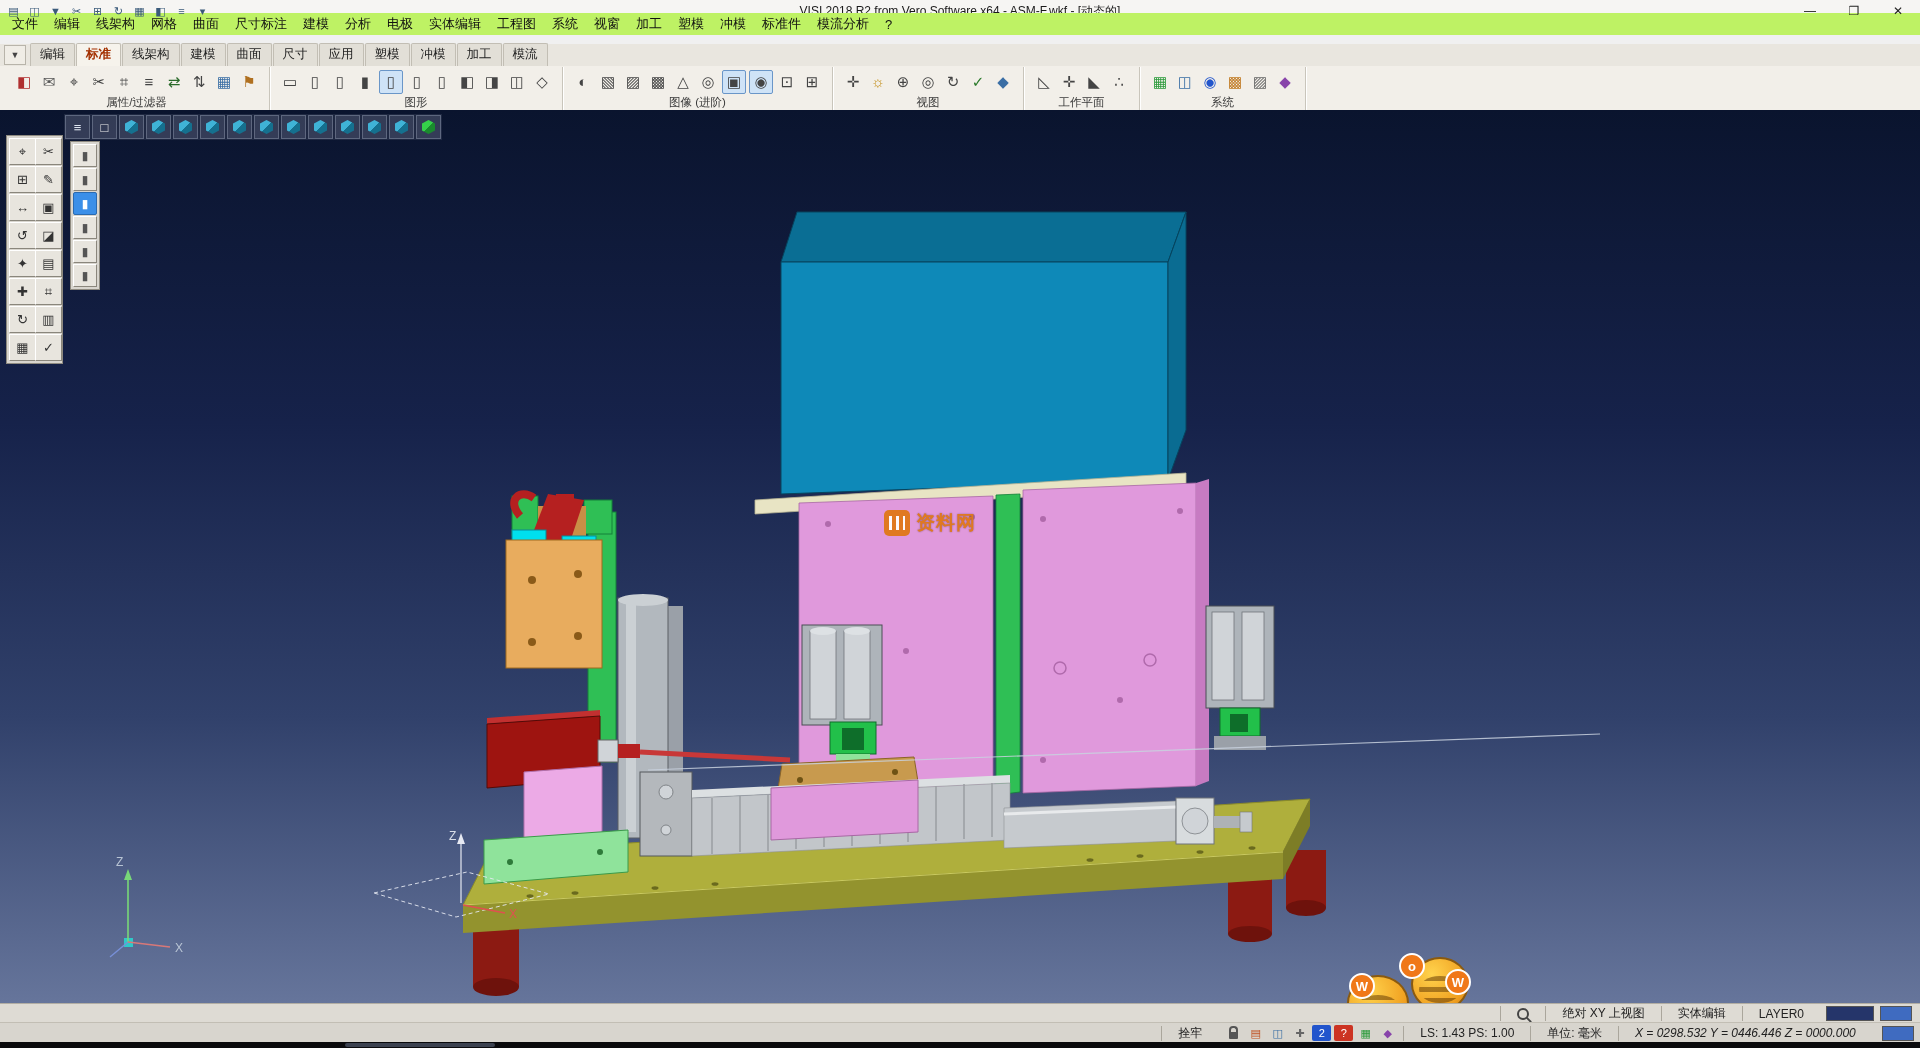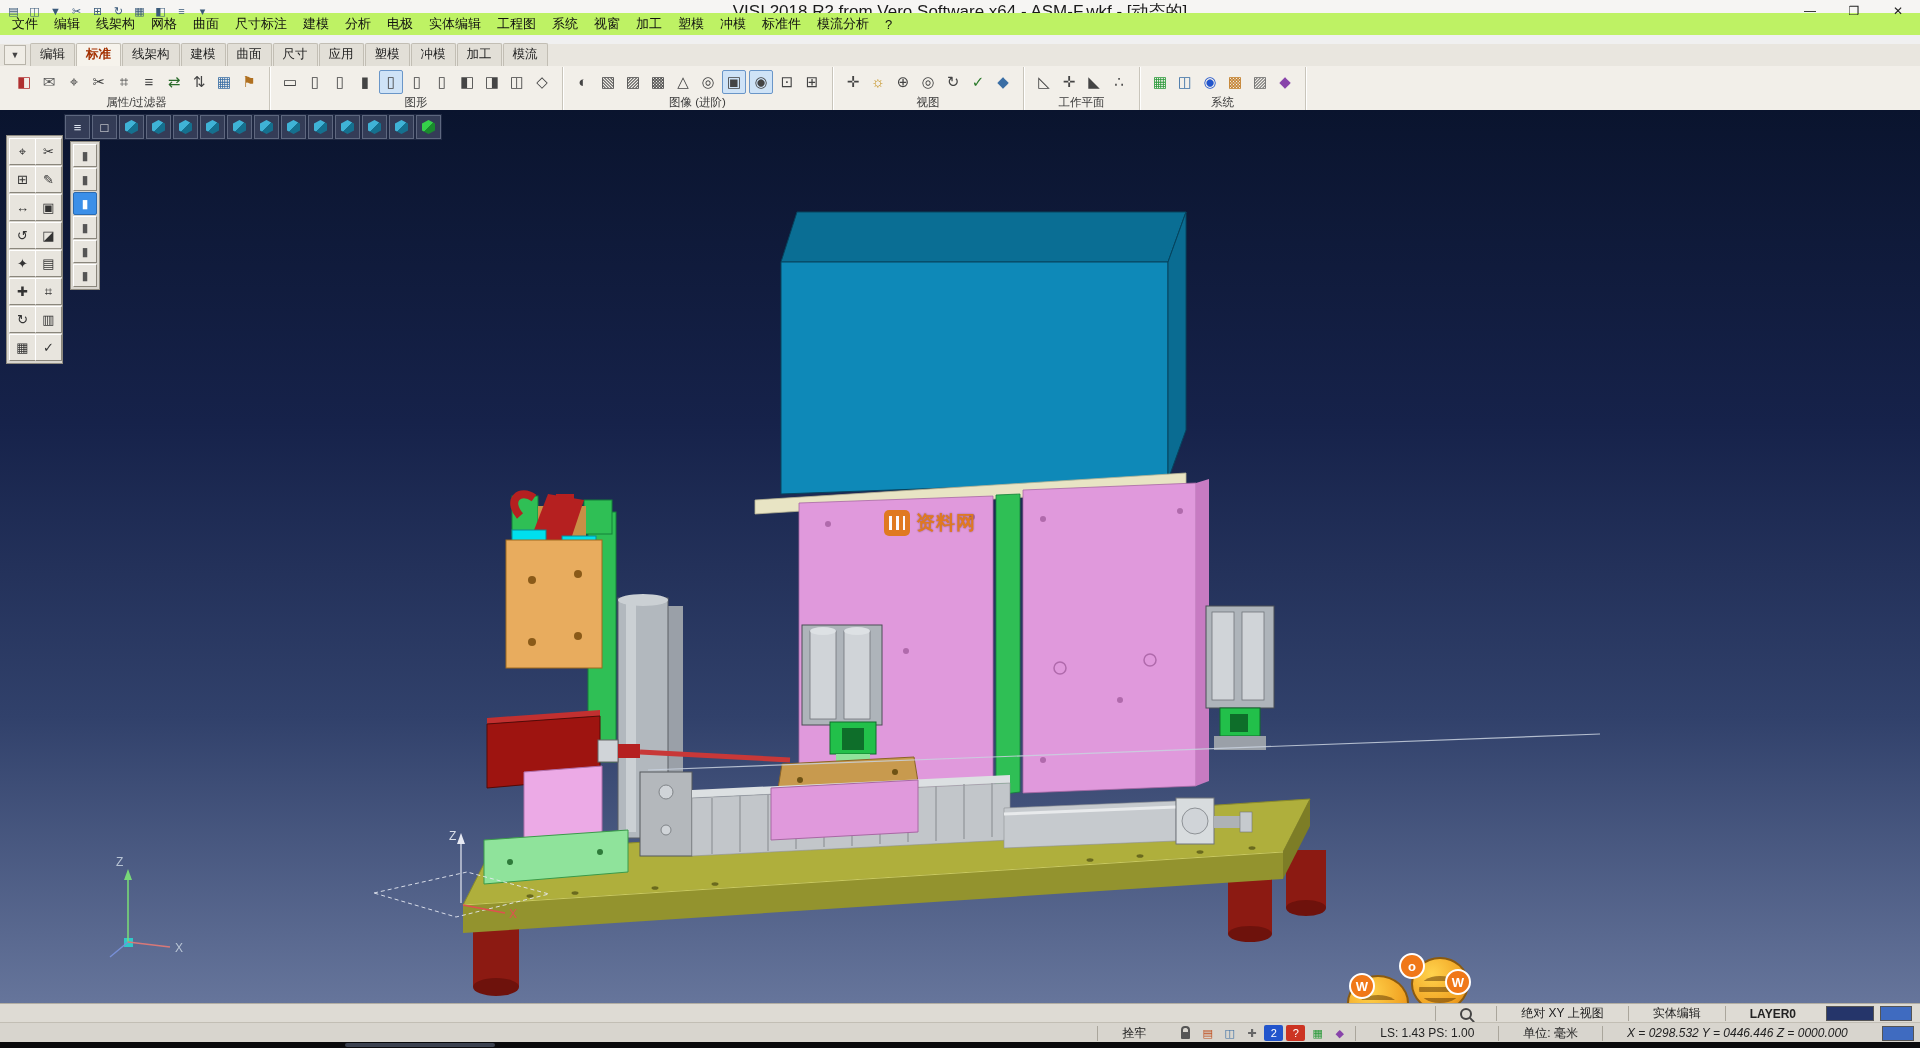--- a/index.html
+++ b/index.html
@@ -4,21 +4,21 @@
 <style>
   html,body{margin:0;padding:0;width:1920px;height:1048px;overflow:hidden;
     font-family:"Liberation Sans","DejaVu Sans",sans-serif;background:#000;}
   .window{position:relative;width:1920px;height:1048px;background:#f0f0f0;}
 
   
   .titlebar{position:absolute;top:0;left:0;right:0;height:22px;background:#f6f5f3;
     display:flex;align-items:center;padding:0 0 0 4px;border-bottom:1px solid #e0ddd6;}
   .qat{display:flex;gap:2px;z-index:2;}
   .qat .ibtn{width:19px;height:17px;font-size:11px;display:flex;align-items:center;justify-content:center;color:#3a5a7a;}
-  .title-text{position:absolute;left:0;right:0;text-align:center;font-size:17px;color:#1a1a1a;}
+  .title-text{position:absolute;left:0;right:0;text-align:center;font-size:12px;color:#1a1a1a;}
   .win-controls{margin-left:auto;display:flex;z-index:2;}
   .wbtn{width:44px;height:22px;display:flex;align-items:center;justify-content:center;font-size:12px;color:#222;}
 
   
   .menubar{position:absolute;top:13px;left:0;right:0;height:22px;background:#bef264;display:flex;align-items:center;padding-left:4px;}
   .menubar .menu-item{padding:2px 8px;font-size:13px;color:#111;}
   .tabbar{position:absolute;top:44px;left:0;right:0;height:22px;background:#e9e6df;display:flex;align-items:flex-end;padding-left:4px;border-bottom:1px solid #c9c5bb;}
   .tab-drop{width:20px;height:18px;margin:0 4px 1px 0;background:#f0ede6;border:1px solid #b8b4aa;
     display:flex;align-items:center;justify-content:center;font-size:9px;color:#444;}
   .tabbar .tab{padding:2px 9px 3px;font-size:12.5px;color:#222;border:1px solid #c2beb4;border-bottom:none;
@@ -67,22 +67,22 @@
   .bee.b2{left:64px;top:2px;width:54px;height:50px;}
   .badge{position:absolute;width:22px;height:22px;border-radius:50%;background:#f07818;color:#fff;font-weight:bold;
     font-size:13px;display:flex;align-items:center;justify-content:center;border:2px solid #fff;}
   .badge.p1{left:2px;top:18px;} .badge.p2{left:52px;top:-2px;} .badge.p3{left:98px;top:14px;}
 
   
   .srow1{position:absolute;top:1003px;left:0;right:0;height:19px;background:#dedbd4;border-top:1px solid #b2aea4;
     display:flex;align-items:center;justify-content:flex-end;font-size:12px;color:#222;}
   .srow2{position:absolute;top:1022px;left:0;right:0;height:20px;background:#d8d5ce;border-top:1px solid #c2beb4;
     display:flex;align-items:center;font-size:12px;color:#222;}
-  .seg{padding:0 24px;border-left:1px solid #aaa69c;height:15px;display:flex;align-items:center;gap:4px;white-space:nowrap;}
-  .seg.bold{font-weight:bold;text-align:right;}
+  .seg{padding:0 16px;border-left:1px solid #aaa69c;height:15px;display:flex;align-items:center;gap:4px;white-space:nowrap;}
+  .seg.bold{font-weight:normal;text-align:right;}
   .swatch{height:13px;border:1px solid #555;margin-left:6px;}
   .sicons{display:flex;gap:3px;align-items:center;padding:0 6px;}
   .sicons .ibtn{width:19px;height:16px;font-size:11px;display:flex;align-items:center;justify-content:center;border-radius:2px;}
   .ico-lens{display:block;width:8px;height:8px;border:2px solid #444;border-radius:50%;position:relative;}
   .ico-lens::after{content:'';position:absolute;width:6px;height:2px;background:#444;transform:rotate(45deg);right:-5px;bottom:-3px;}
   .ico-lock{display:block;width:9px;height:7px;background:#555;border-radius:1px;position:relative;margin-top:5px;}
   .ico-lock::before{content:'';position:absolute;width:5px;height:5px;border:2px solid #555;border-bottom:none;
     border-radius:4px 4px 0 0;left:0;top:-6px;}
 
   .taskstrip{position:absolute;top:1042px;left:0;width:100%;height:6px;background:#0a0a0c;}

